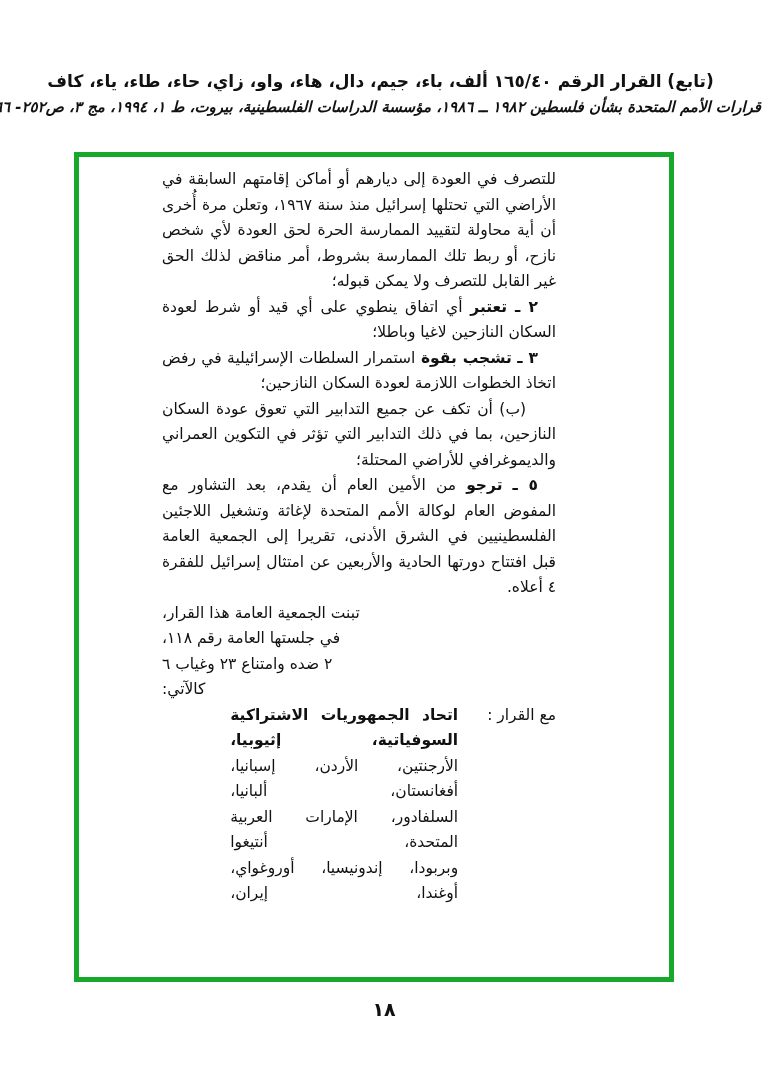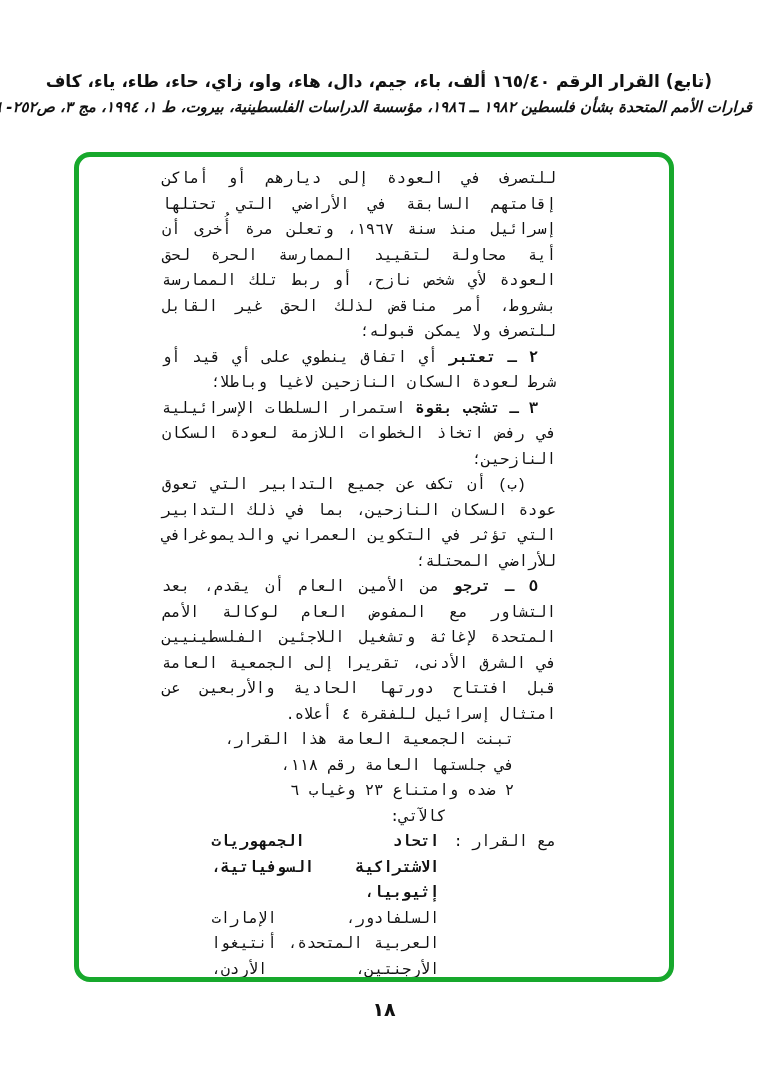--- a/index.html
+++ b/index.html
@@ -3,53 +3,52 @@
 <meta charset="utf-8">
 <style>
   html,body{margin:0;padding:0;}
   body{
     width:768px;height:1085px;position:relative;
     background:#ffffff;color:#111;
     font-family:"DejaVu Sans",sans-serif;
     overflow:hidden;
   }
   .header{
-    position:absolute;top:70px;left:0;right:16px;
-    direction:rtl;text-align:right;
+    position:absolute;top:70px;left:0;right:7px;
+    direction:rtl;text-align:center;
   }
   .header .title{
     font-size:17px;font-weight:bold;line-height:22px;
     margin:0 40px;
   }
   .header .source{
     font-size:15px;font-weight:bold;line-height:16px;
     margin-top:7px;white-space:nowrap;font-style:italic;
   }
   .frame{
     position:absolute;left:74px;top:152px;
     width:590px;height:820px;
-    border:5px solid #17a82c;border-radius:16px;
+    border:5px solid #17a82c;border-radius:0;
     box-sizing:content-box;
     overflow:hidden;
-    font-family:Liberation Mono, monospace;
   }
   .content{
     direction:rtl;text-align:justify;
     padding:10px 113px 0 83px;
     font-size:15.5px;line-height:25.5px;
   }
   .content p{margin:0;}
   p.item{text-indent:18px;}
   p.sub{text-indent:30px;}
   .bold{font-weight:bold;}
   .adoption{margin-right:42px;}
-  .adoption .line{text-align:right;}
+  .adoption .line{text-align:left;}
   .adoption .line.more-indent{margin-right:68px;}
   .vote{display:flex;align-items:flex-start;}
-  .vote-label{flex:0 0 auto;white-space:nowrap;padding-left:14px;}
+  .vote-label{flex:0 0 auto;white-space:nowrap;padding-left:29px;}
   .vote-lines{width:228px;}
   .vote-lines .line{text-align:justify;text-align-last:justify;}
   .vote-lines .line.bold{font-weight:bold;}
   .page-number{
     position:absolute;top:998px;left:0;right:0;
     text-align:center;font-size:19px;font-weight:bold;
   }
 </style>
 </head>
 <body>
@@ -93,22 +92,22 @@
       <div class="line">تبنت الجمعية العامة هذا القرار،</div>
       <div class="line">في جلستها العامة رقم ١١٨،</div>
       <div class="line">٢ ضده وامتناع ٢٣ وغياب ٦</div>
       <div class="line more-indent">كالآتي:</div>
     </div>
 
     <div class="vote">
       <div class="vote-label">مع القرار :</div>
       <div class="vote-lines">
         <div class="line bold">اتحاد الجمهوريات الاشتراكية السوفياتية، إثيوبيا،</div>
+        <div class="line">الأرجنتين، الأردن، إسبانيا، أفغانستان، ألبانيا،</div>
         <div class="line">السلفادور، الإمارات العربية المتحدة، أنتيغوا</div>
-        <div class="line">الأرجنتين، الأردن، إسبانيا، أفغانستان، ألبانيا،</div>
         <div class="line">وبربودا، إندونيسيا، أوروغواي، أوغندا، إيران،</div>
 
       </div>
     </div>
 
   </div>
 </div>
 
 <div class="page-number">١٨</div>
 

